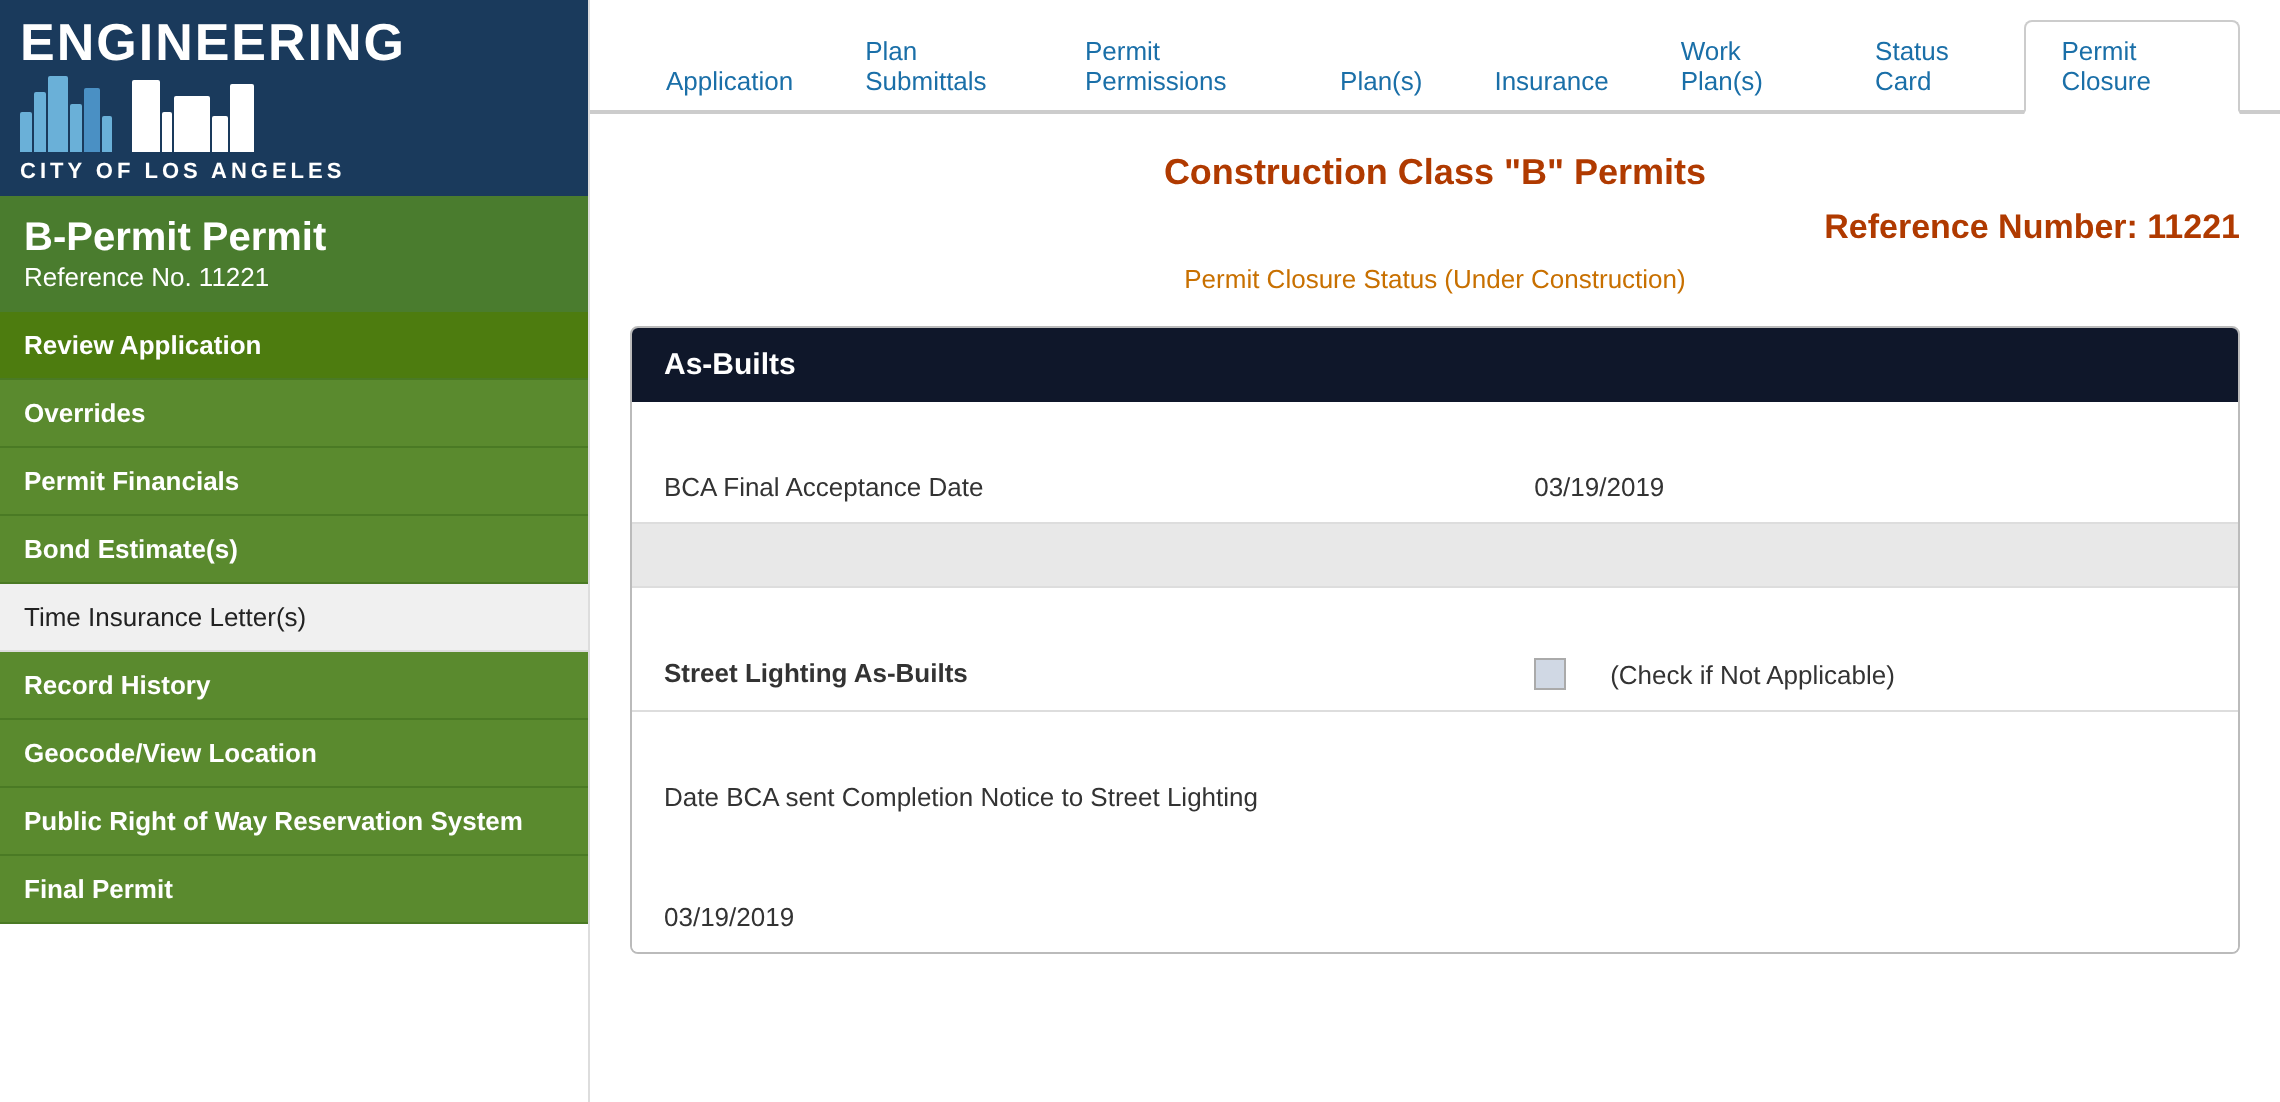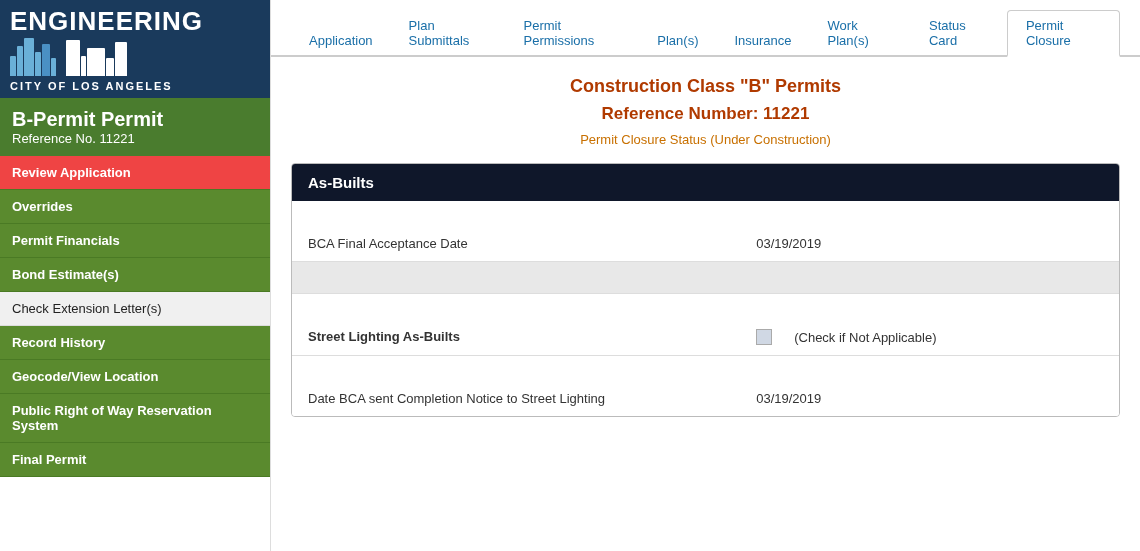--- a/index.html
+++ b/index.html
@@ -2,39 +2,39 @@
 <html><head>
   <meta charset="utf-8">
   <style>
     * { box-sizing: border-box; margin: 0; padding: 0; }
     body { font-family: Arial, sans-serif; font-size: 13px; background: #fff; width: 1140px; min-height: 551px; overflow: hidden; }
 
     
     .layout { display: flex; width: 1140px; min-height: 551px; }
 
     
-    .sidebar { width: 271px; min-height: 551px; background: #fff; flex-shrink: 0; border-right: 1px solid #ddd; }
+    .sidebar { width: 295px; min-height: 551px; background: #fff; flex-shrink: 0; border-right: 1px solid #ddd; }
 
     .sidebar-logo { background: #1a3a5c; padding: 8px 10px 6px 10px; }
     .logo-top { display: flex; align-items: center; }
     .logo-text-eng { color: #fff; font-size: 26px; font-weight: bold; letter-spacing: 1px; line-height: 1; }
     .logo-city { color: #fff; font-size: 11px; letter-spacing: 2px; font-weight: bold; margin-top: 2px; }
 
     .sidebar-permit-header { background: #4a7c2e; padding: 10px 12px; color: #fff; }
     .sidebar-permit-title { font-weight: bold; font-size: 20px; }
     .sidebar-permit-ref { font-size: 13px; font-weight: normal; }
 
     .sidebar-nav { }
     .sidebar-nav-item { 
       display: block; width: 100%; padding: 9px 12px; 
       background: #5a8a2e; color: #fff; font-weight: bold; font-size: 13px;
       border: none; text-align: left; cursor: pointer; border-bottom: 1px solid #4a7a24;
       text-decoration: none;
     }
-    .sidebar-nav-item.active { background: #ef4444; }
+    .sidebar-nav-item.active { background: #4d7c0f; }
     .sidebar-nav-item.light { background: #f0f0f0; color: #222; font-weight: normal; border-bottom: 1px solid #ddd; }
 
     
     .main { flex: 1; padding: 0; min-height: 551px; background: #fff; }
 
     
     .tabs-bar { display: flex; align-items: flex-end; padding: 10px 20px 0 20px; border-bottom: 2px solid #ccc; gap: 0; }
     .tab { 
       padding: 7px 18px; font-size: 13px; cursor: pointer;
       color: #1a6fa8; text-decoration: none; border: none; background: none;
@@ -43,30 +43,30 @@
     .tab.active { 
       border: 1px solid #ccc; border-bottom: 2px solid #fff; 
       background: #fff; color: #1a6fa8; border-radius: 4px 4px 0 0;
       font-weight: normal;
     }
 
     
     .content { padding: 16px 20px; }
 
     .content-title { text-align: center; color: #b03a00; font-size: 18px; font-weight: bold; line-height: 1.5; margin-bottom: 4px; }
-    .content-subtitle { text-align: center; color: #b03a00; font-size: 17px; font-weight: bold; margin-bottom: 8px; }
+    .content-subtitle { text-align: right; color: #b03a00; font-size: 17px; font-weight: bold; margin-bottom: 8px; }
     .content-status { text-align: center; color: #c87000; font-size: 13px; margin-bottom: 16px; }
 
     
     .section-box { border: 1px solid #bbb; border-radius: 4px; overflow: hidden; }
     .section-header { background: #0f172a; color: #fff; padding: 10px 16px; font-size: 15px; font-weight: bold; }
 
     .table-container { }
     .data-row { display: flex; border-bottom: 1px solid #ddd; }
-    .data-row:last-child { border-bottom: none; }
+    .data-row:last-child { border-bottom: none; flex-direction: column; }
     .data-row.shaded { background: #e8e8e8; }
     .data-row.white { background: #fff; }
     .data-cell { padding: 10px 16px; flex: 1; font-size: 13px; color: #333; margin-top: 25px; }
     .data-cell.label { flex: 1.2; }
     .data-cell.value { flex: 1; }
     .data-cell.bold-label { font-weight: bold; }
 
     
     .checkbox-area { display: flex; align-items: center; gap: 22px; }
     .checkbox-box { 
@@ -112,21 +112,21 @@
     <div class="sidebar-permit-header">
       <div class="sidebar-permit-title">B-Permit Permit</div>
       <div class="sidebar-permit-ref">Reference No. 11221</div>
     </div>
 
     <nav class="sidebar-nav">
       <a class="sidebar-nav-item active">Review Application</a>
       <a class="sidebar-nav-item">Overrides</a>
       <a class="sidebar-nav-item">Permit Financials</a>
       <a class="sidebar-nav-item">Bond Estimate(s)</a>
-      <a class="sidebar-nav-item light">Check Extension Letter(s)</a>
+      <a class="sidebar-nav-item light">Time Insurance Letter(s)</a>
       <a class="sidebar-nav-item">Record History</a>
       <a class="sidebar-nav-item">Geocode/View Location</a>
       <a class="sidebar-nav-item">Public Right of Way Reservation System</a>
       <a class="sidebar-nav-item">Final Permit</a>
     </nav>
   </div>
 
   <div class="main">
 
     <div class="tabs-bar">

